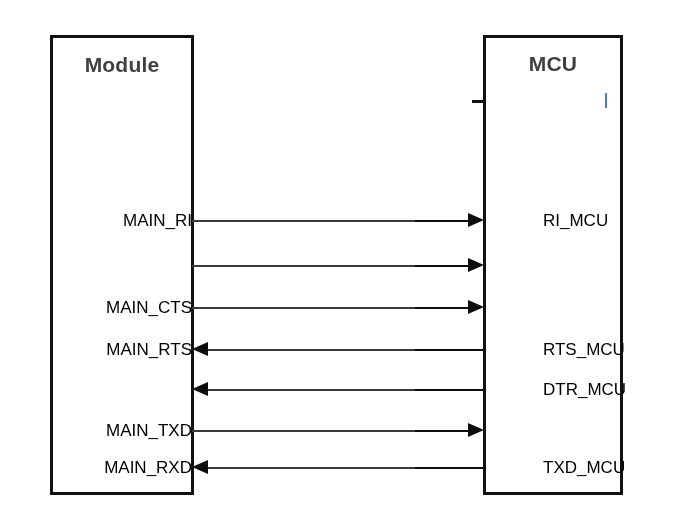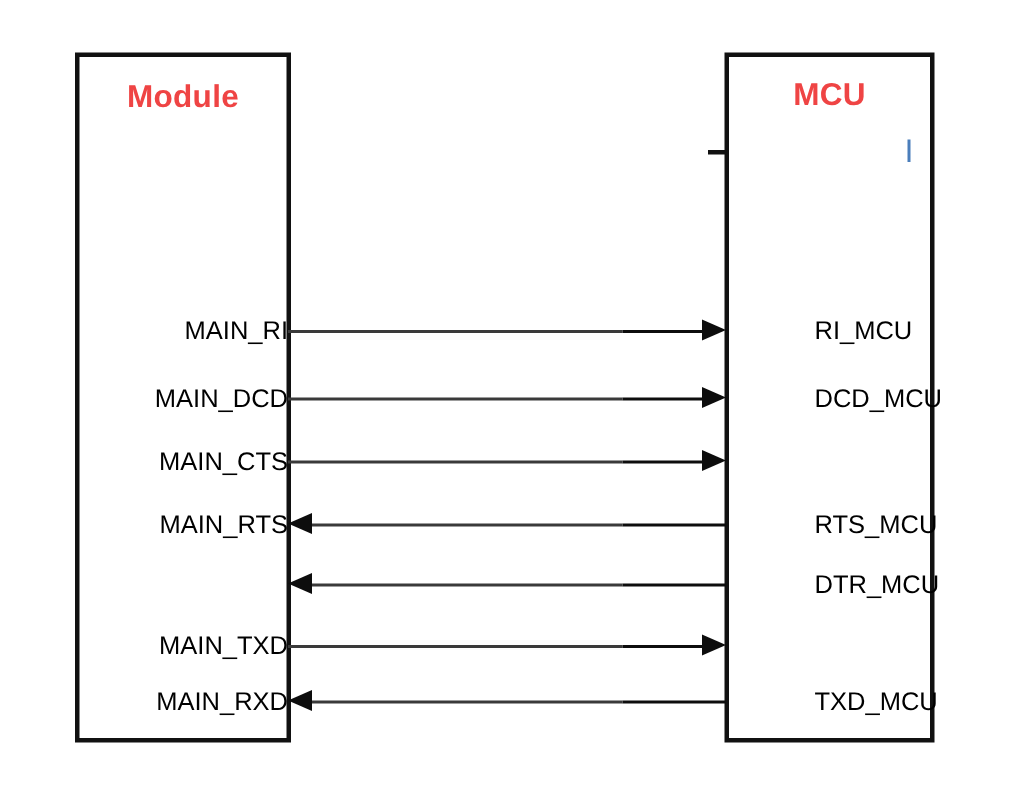--- a/index.html
+++ b/index.html
@@ -41,21 +41,21 @@
     text-decoration: underline;
   }
 
   .block-title {
     position: absolute;
     left: 0;
     width: 100%;
     text-align: center;
     font-size: 21px;
     font-weight: bold;
-    color: #ef4444;
+    color: #404040;
     letter-spacing: 0.2px;
   }
   #module-title { top: 15px; }
   #mcu-title    { top: 14px; }
 
   
   #mcu-edge-stub {
     position: absolute;
     left: 472px;
     top: 100px;
@@ -150,22 +150,20 @@
 
   <div id="signal-layer">
       <div class="signal-row" style="top: 206px;">
         <div class="sig-label sig-label-left">MAIN_RI</div>
         <div class="sig-label sig-label-right">RI_MCU</div>
         <div class="wire wire-thin" style="left: 192px; width: 223px;"></div>
         <div class="wire wire-thick" style="left: 415px; width: 53px;"></div>
         <div class="arrow arrow-right" style="left: 468px;"></div>
       </div>
       <div class="signal-row" style="top: 251px;">
-        <div class="sig-label sig-label-left">MAIN_DCD</div>
-        <div class="sig-label sig-label-right">DCD_MCU</div>
         <div class="wire wire-thin" style="left: 192px; width: 223px;"></div>
         <div class="wire wire-thick" style="left: 415px; width: 53px;"></div>
         <div class="arrow arrow-right" style="left: 468px;"></div>
       </div>
       <div class="signal-row" style="top: 293px;">
         <div class="sig-label sig-label-left">MAIN_CTS</div>
         <div class="wire wire-thin" style="left: 192px; width: 223px;"></div>
         <div class="wire wire-thick" style="left: 415px; width: 53px;"></div>
         <div class="arrow arrow-right" style="left: 468px;"></div>
       </div>

